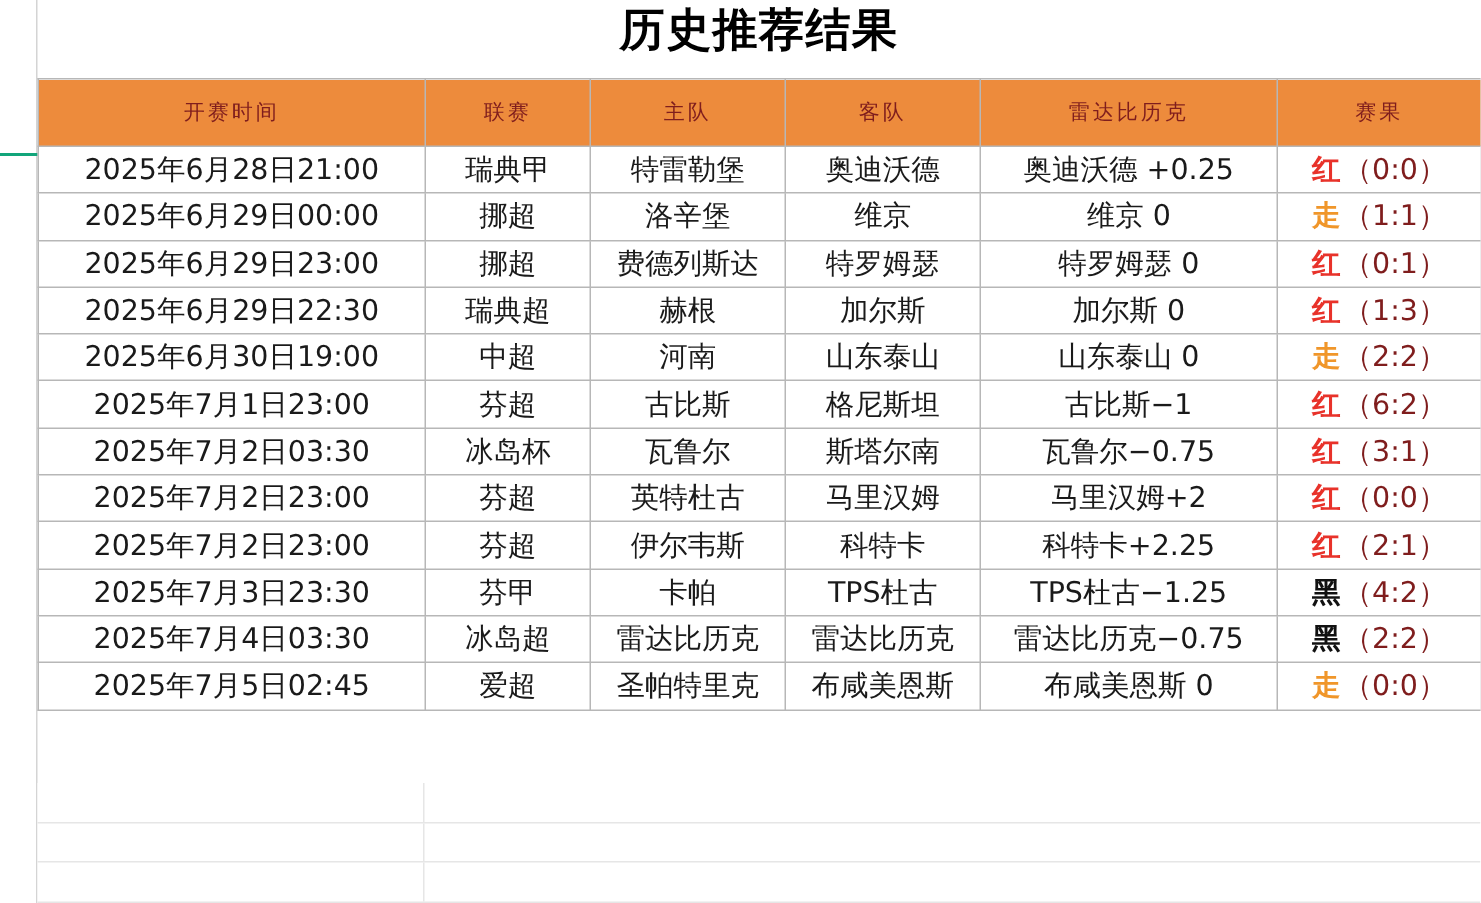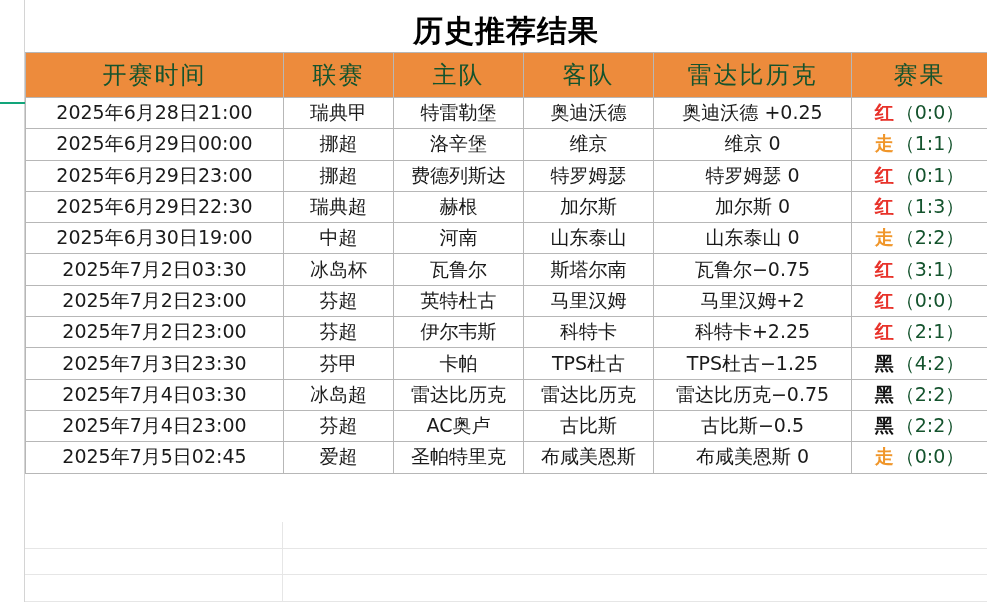--- a/index.html
+++ b/index.html
@@ -39,21 +39,21 @@
     height: 104px;
     border-bottom: 2px solid #12a57a;
     box-sizing: border-box;
   }
   .title-bar {
     position: absolute;
     left: 25px; top: 0;
     width: 962px;
     height: 52px;
     display: flex;
-    align-items: flex-end;
+    align-items: flex-start;
     justify-content: center;
     box-sizing: border-box;
   }
   .title-bar .title {
     font-family: "DejaVu Sans", sans-serif;
     font-size: 30px;
     font-weight: bold;
     color: #000000;
     letter-spacing: 1px;
   }
@@ -70,22 +70,22 @@
     border: 1px solid #b7b7b7;
     padding: 0;
     text-align: center;
     vertical-align: middle;
     font-weight: normal;
     overflow: hidden;
     white-space: nowrap;
   }
   thead th {
     background: #ED8B3C;
-    color: #14532d;
-    font-size: 24px;
+    color: #7f1d1d;
+    font-size: 14px;
     font-weight: bold;
     height: 44px;
     letter-spacing: 2px;
   }
   tbody td {
     height: 30.3px;
     font-size: 19px;
     color: #1a1a1a;
     background: #ffffff;
   }
@@ -102,21 +102,21 @@
   .res-wrap {
     display: flex;
     align-items: center;
     justify-content: center;
     gap: 2px;
   }
   .res-mark { font-weight: bold; }
   .res-mark.red  { color: #e8322a; }
   .res-mark.zou  { color: #f0962a; }
   .res-mark.hei  { color: #111111; }
-  .res-score { color: #14532d; }
+  .res-score { color: #7f1d1d; }
 
   
   .empty-area {
     position: absolute;
     left: 25px;
     top: 522px;
     width: 962px;
     height: 80px;
     background: #ffffff;
   }
@@ -222,20 +222,33 @@
           <td>山东泰山</td>
           <td>山东泰山 0</td>
           <td class="result">
             <div class="res-wrap">
               <span class="res-mark zou">走</span>
               <span class="res-score">（2:2）</span>
             </div>
           </td>
         </tr>
         <tr>
+          <td>2025年7月1日23:00</td>
+          <td>芬超</td>
+          <td>古比斯</td>
+          <td>格尼斯坦</td>
+          <td>古比斯−1</td>
+          <td class="result">
+            <div class="res-wrap">
+              <span class="res-mark red">红</span>
+              <span class="res-score">（6:2）</span>
+            </div>
+          </td>
+        </tr>
+        <tr>
           <td>2025年7月2日03:30</td>
           <td>冰岛杯</td>
           <td>瓦鲁尔</td>
           <td>斯塔尔南</td>
           <td>瓦鲁尔−0.75</td>
           <td class="result">
             <div class="res-wrap">
               <span class="res-mark red">红</span>
               <span class="res-score">（3:1）</span>
             </div>
@@ -279,33 +292,20 @@
               <span class="res-score">（4:2）</span>
             </div>
           </td>
         </tr>
         <tr>
           <td>2025年7月4日03:30</td>
           <td>冰岛超</td>
           <td>雷达比历克</td>
           <td>雷达比历克</td>
           <td>雷达比历克−0.75</td>
-          <td class="result">
-            <div class="res-wrap">
-              <span class="res-mark hei">黑</span>
-              <span class="res-score">（2:2）</span>
-            </div>
-          </td>
-        </tr>
-        <tr>
-          <td>2025年7月4日23:00</td>
-          <td>芬超</td>
-          <td>AC奥卢</td>
-          <td>古比斯</td>
-          <td>古比斯−0.5</td>
           <td class="result">
             <div class="res-wrap">
               <span class="res-mark hei">黑</span>
               <span class="res-score">（2:2）</span>
             </div>
           </td>
         </tr>
         <tr>
           <td>2025年7月5日02:45</td>
           <td>爱超</td>

